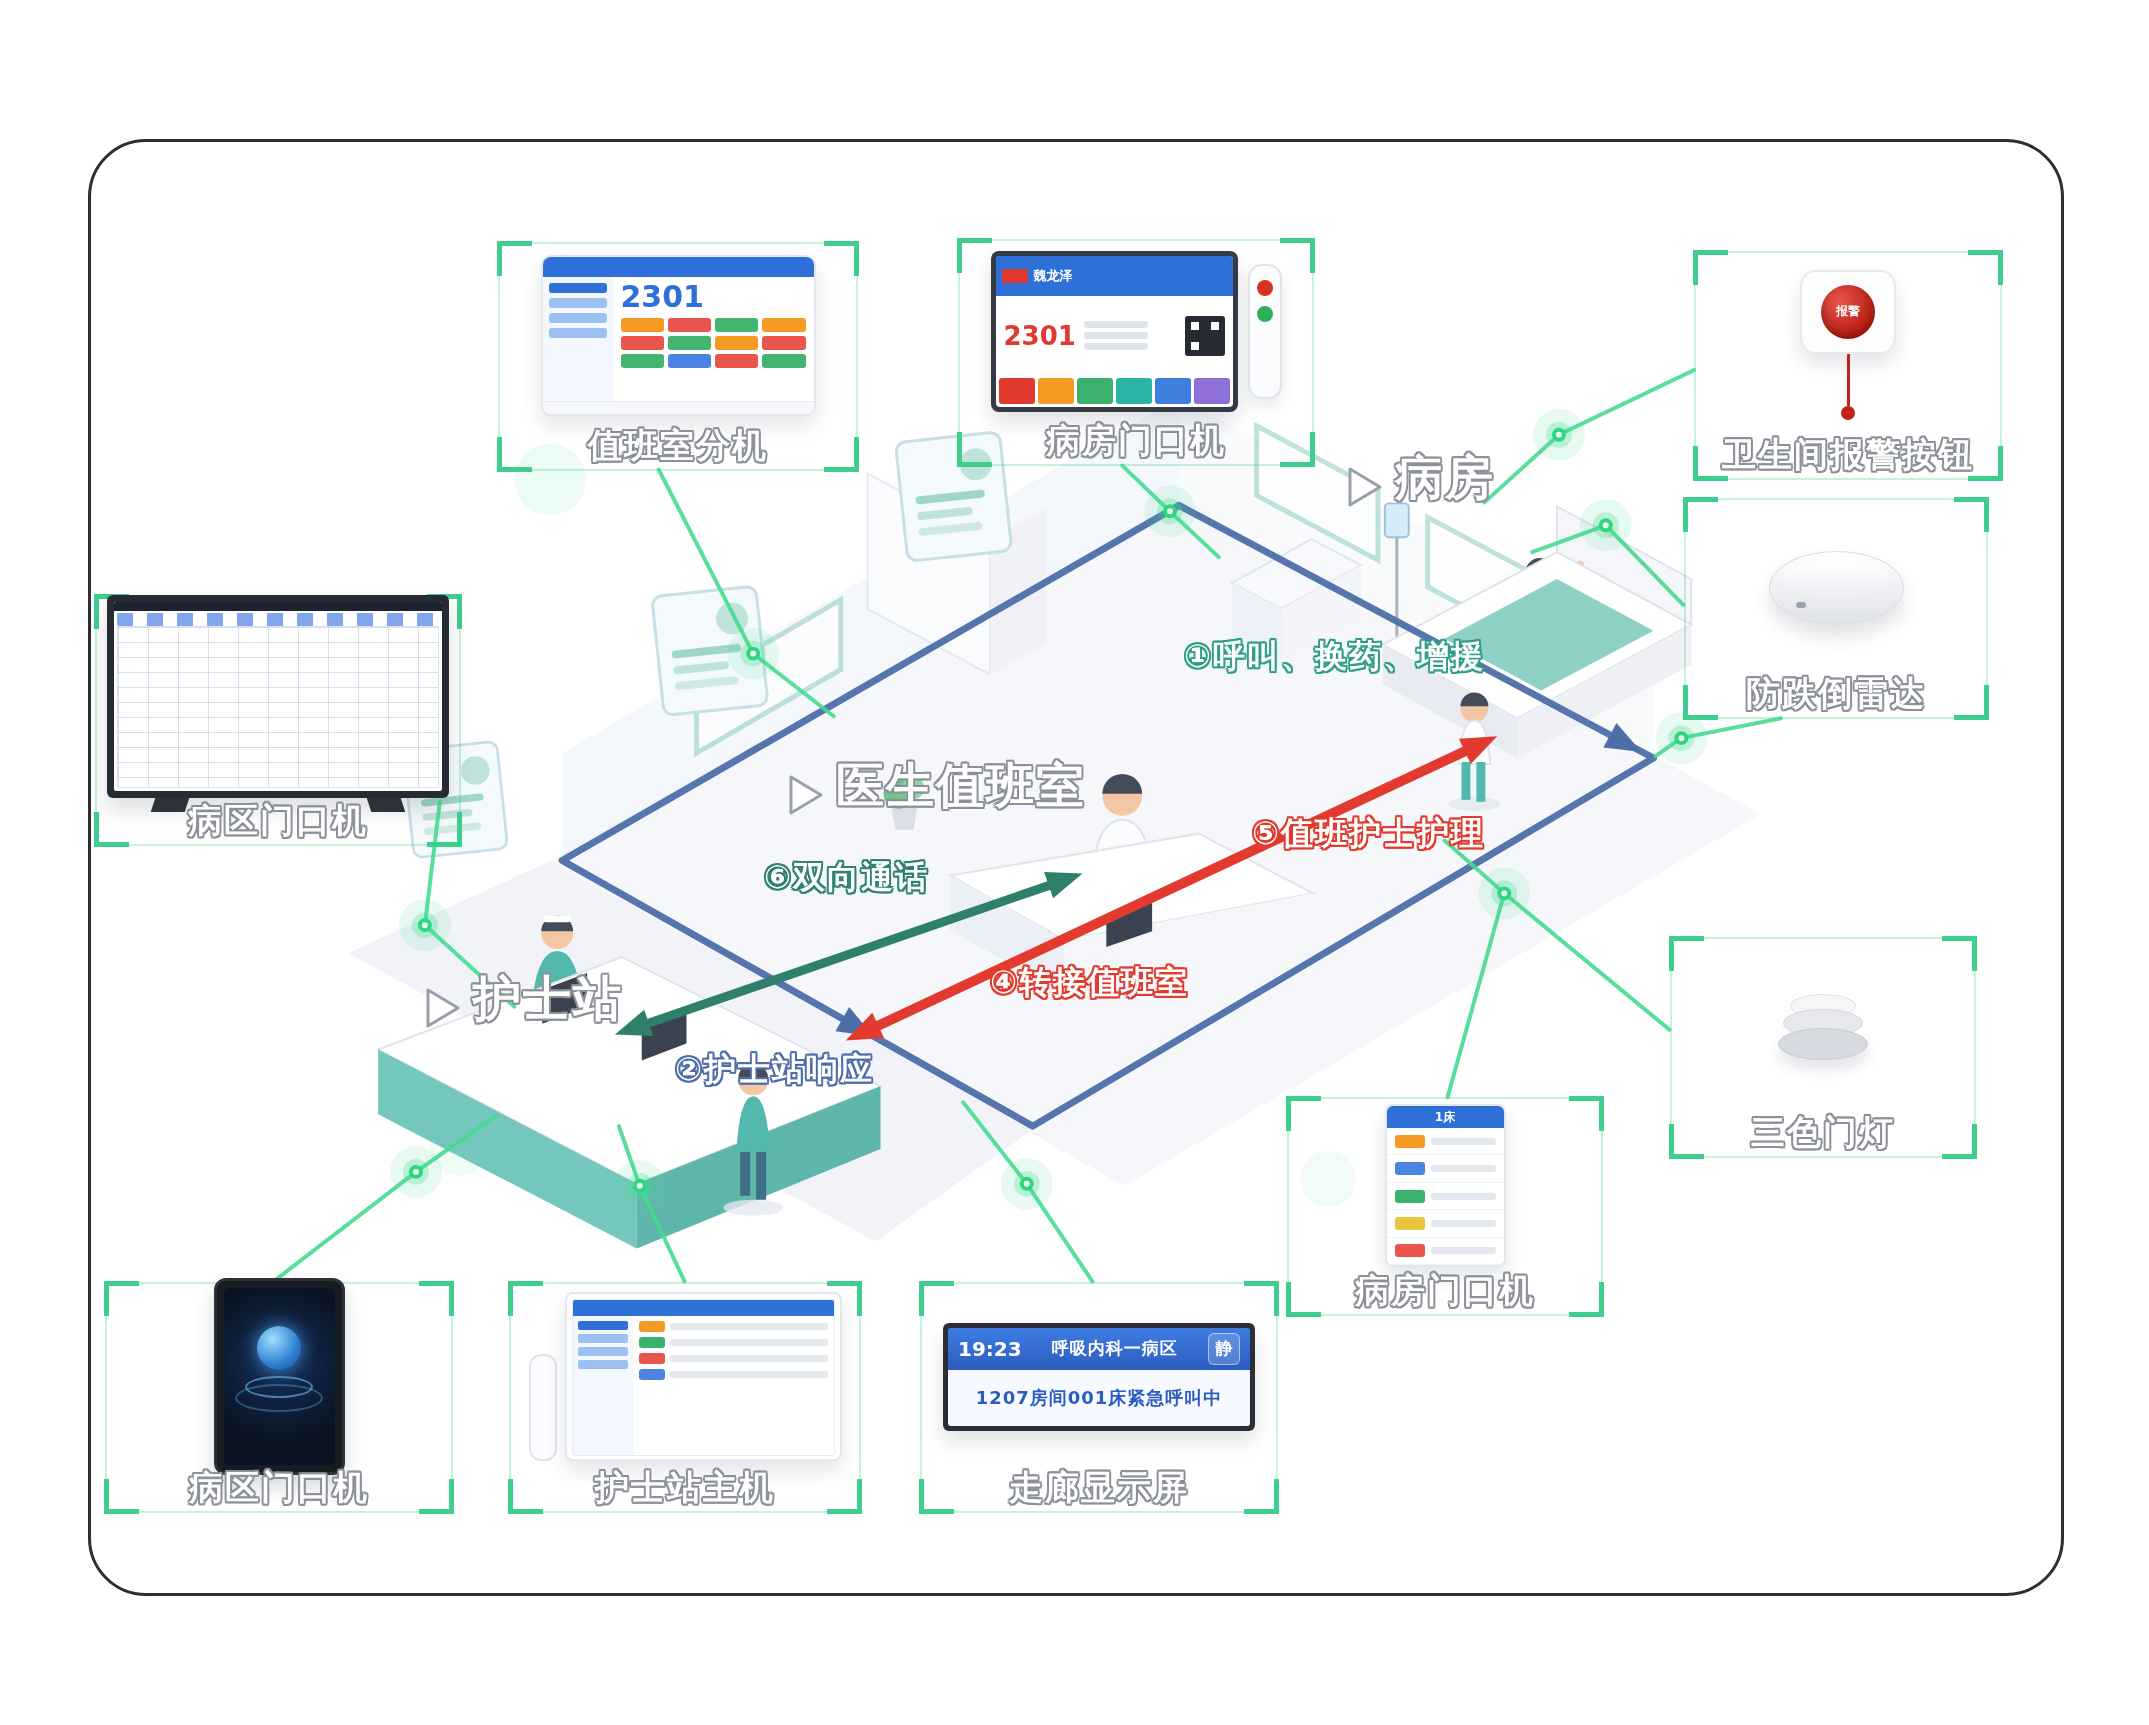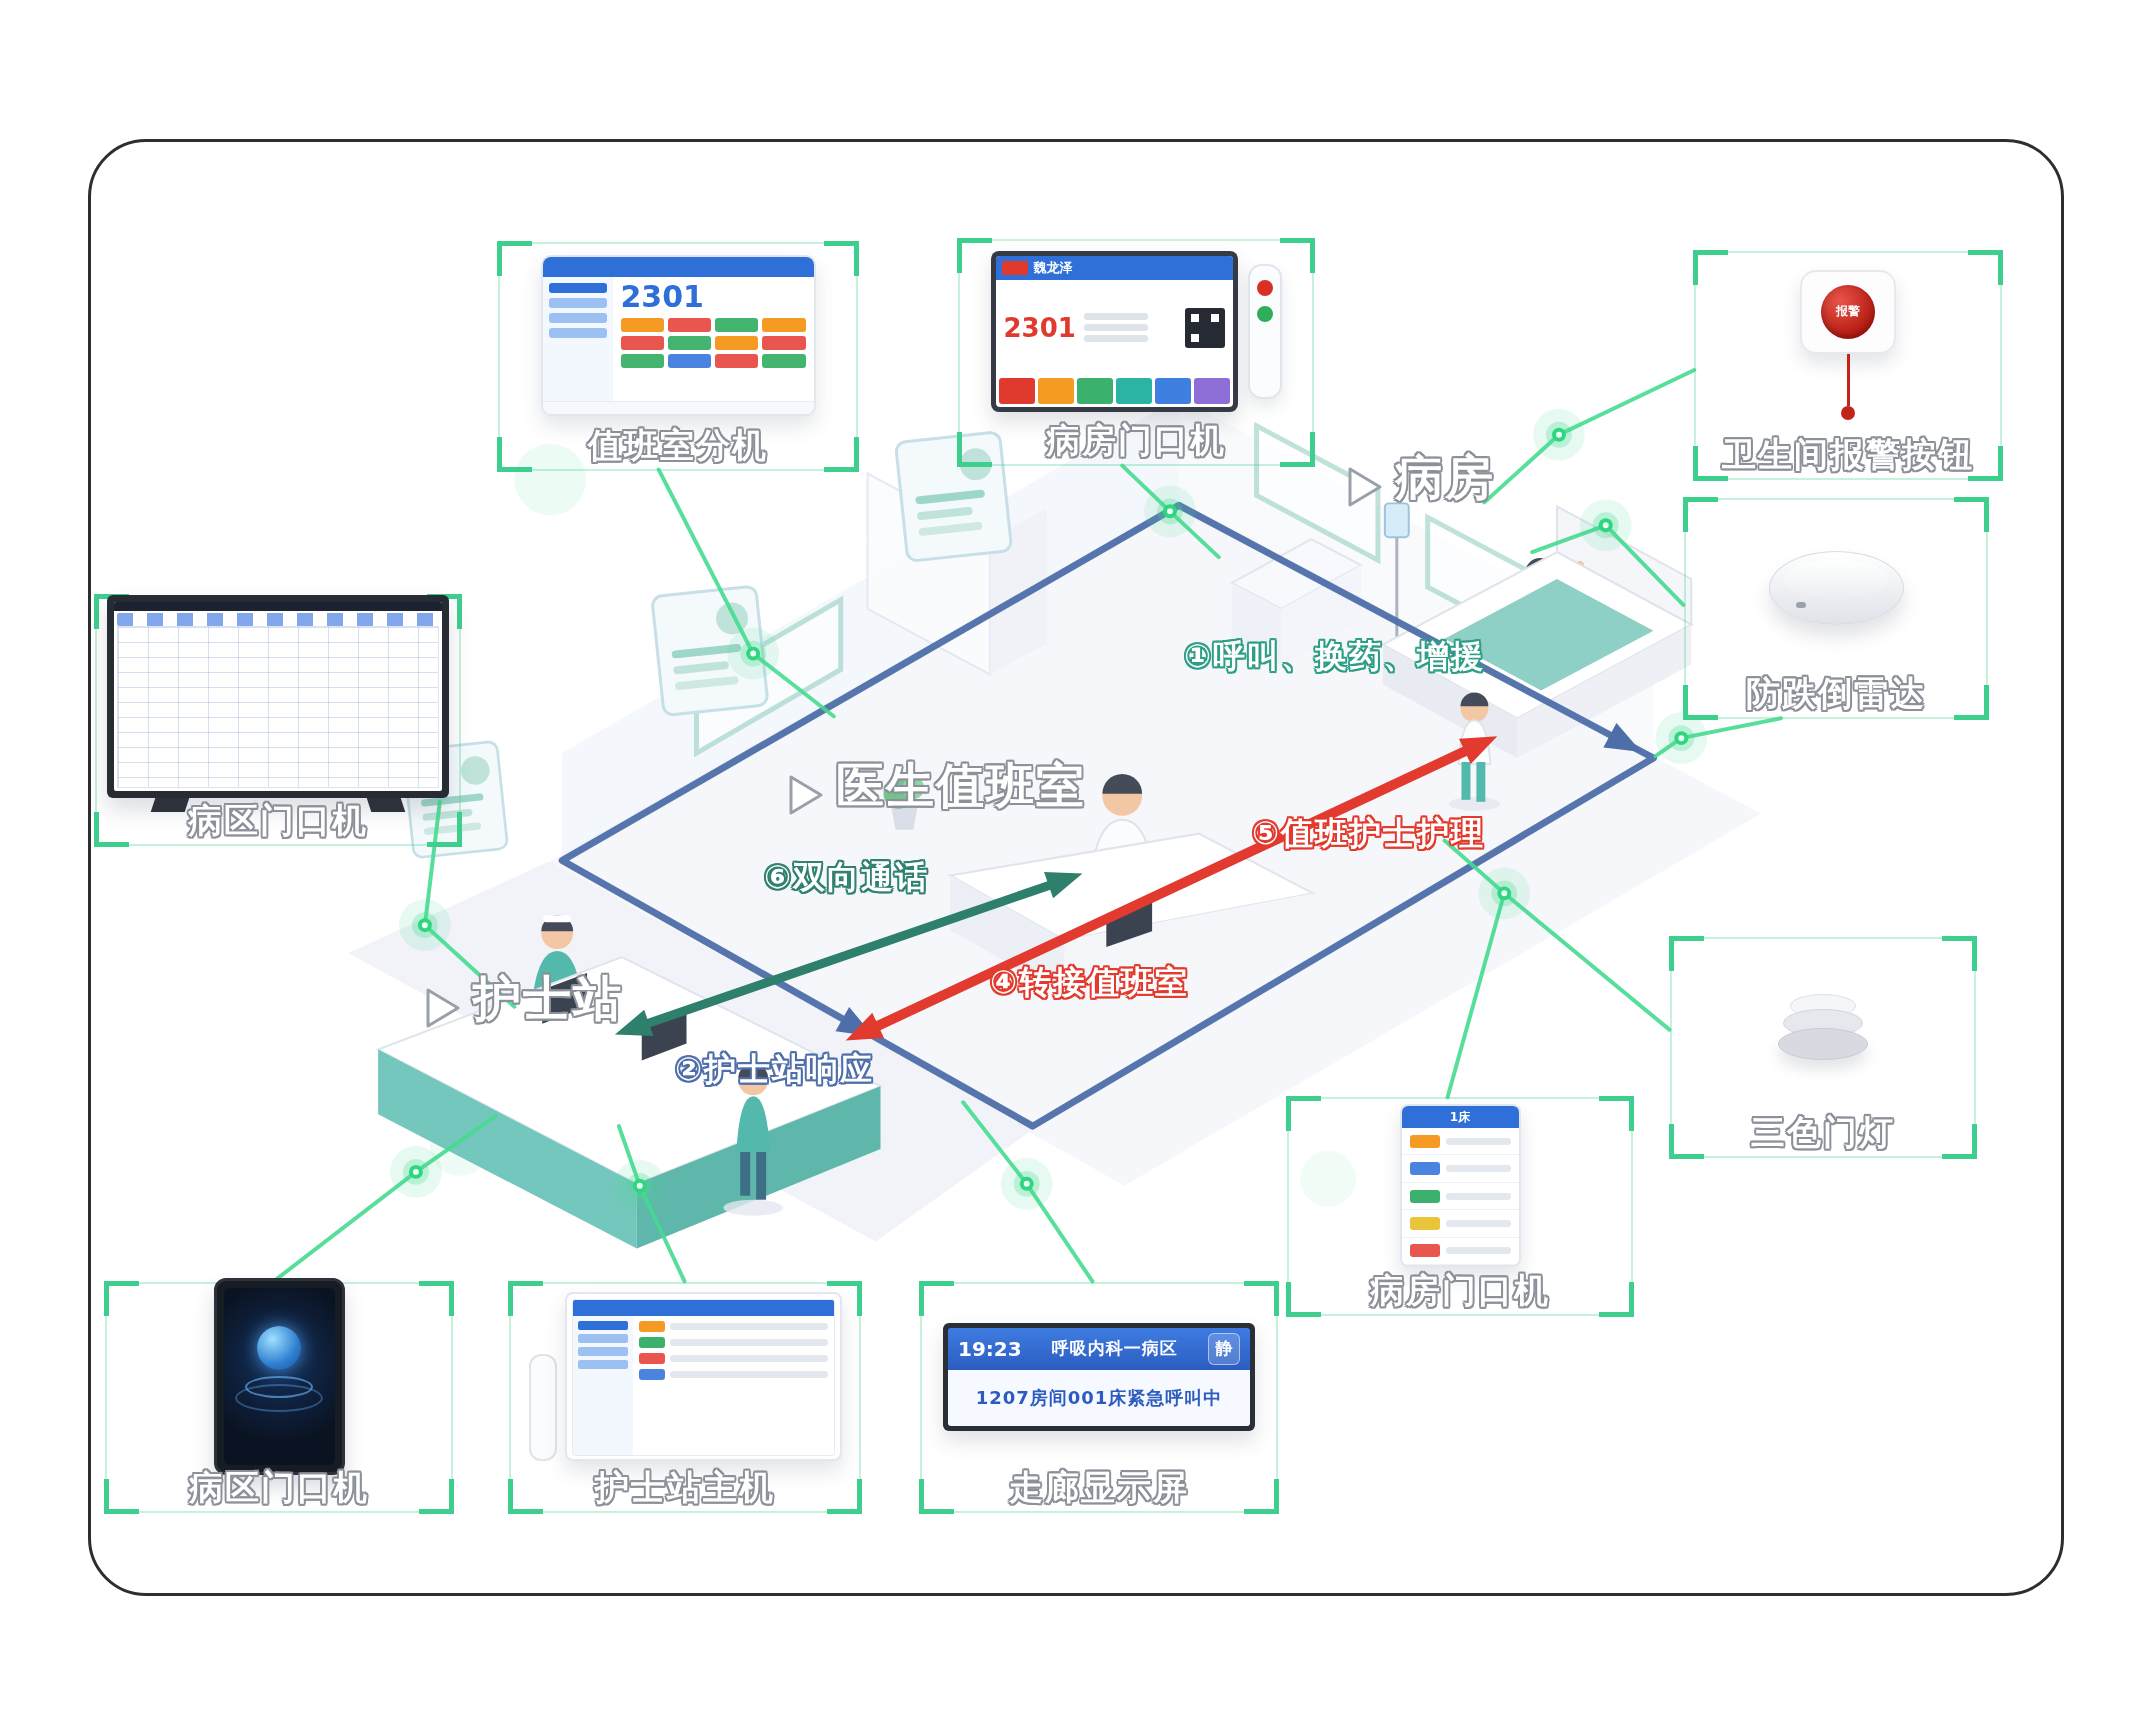--- a/index.html
+++ b/index.html
@@ -47,21 +47,21 @@
   .chips{margin-top:6px;display:grid;grid-template-columns:repeat(4,1fr);gap:4px;}
   .chips i{height:14px;border-radius:3px;}
   .chips .o{background:#f59a23;}.chips .r{background:#e8564d;}.chips .g{background:#43b56f;}.chips .b{background:#4a84e0;}
   .duty-foot{height:12px;background:#f6f8fb;border-top:1px solid #e8ebf1;}
 
   
   .bedside-wrap{display:flex;align-items:center;}
   .bed-tablet{width:237px;height:151px;background:#353a45;border-radius:8px;padding:5px;
     box-shadow:0 10px 20px rgba(60,70,90,.16);}
   .bt-screen{height:100%;background:#fff;border-radius:4px;overflow:hidden;display:flex;flex-direction:column;}
-  .bt-top{height:24px;background:#2e6fd8;display:flex;align-items:center;gap:6px;padding:0 6px;}
+  .bt-top{height:24px;background:#2e6fd8;display:flex;align-items:center;gap:6px;padding:8px 6px;}
   .bt-flag{width:26px;height:14px;background:#e0392e;border-radius:2px;}
   .bt-name{color:#fff;font-size:13px;font-weight:700;}
   .bt-mid{flex:1;display:flex;align-items:center;gap:8px;padding:4px 8px;}
   .bt-room{color:#e0392e;font-size:26px;font-weight:800;}
   .bt-lines i{display:block;width:64px;height:7px;background:#dfe3ea;border-radius:3px;margin:4px 0;}
   .bt-qr{width:40px;height:40px;margin-left:auto;border-radius:3px;
     background:linear-gradient(#fff,#fff) 6px 6px/8px 8px no-repeat,
                linear-gradient(#fff,#fff) 26px 6px/8px 8px no-repeat,
                linear-gradient(#fff,#fff) 6px 26px/8px 8px no-repeat,#252a33;}
   .bt-btns{height:26px;display:flex;gap:3px;padding:3px;}
@@ -483,21 +483,21 @@
   <div class="dev-zone">
     <div class="tlight">
       <i class="t1"></i>
         <i class="t2"></i>
         <i class="t3"></i>
     </div>
   </div>
   <div class="dev-label outline-label">三色门灯</div>
 </div>
 
-<div class="card" style="left:1287px;top:1097px;width:346px;height:219px">
+<div class="card" style="left:1287px;top:1097px;width:316px;height:219px">
   <div class="frame">
       <i class="c tl"></i>
       <i class="c tr"></i>
       <i class="c bl"></i>
       <i class="c br"></i>
     </div>
   <div class="dev-zone">
     <div class="rds">
       <div class="rds-head">1床</div>
       <div class="rds-row">

